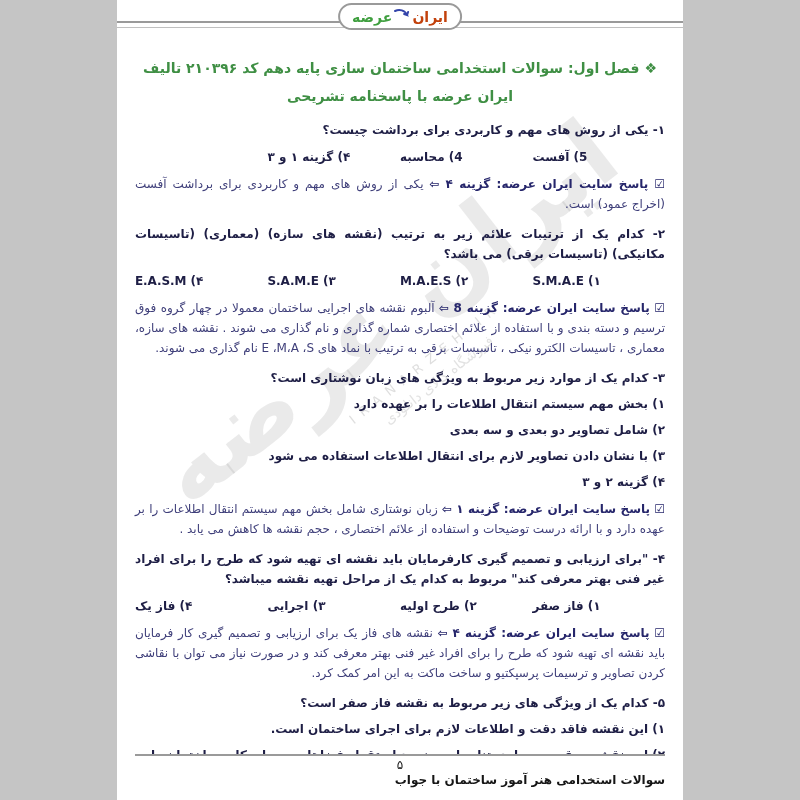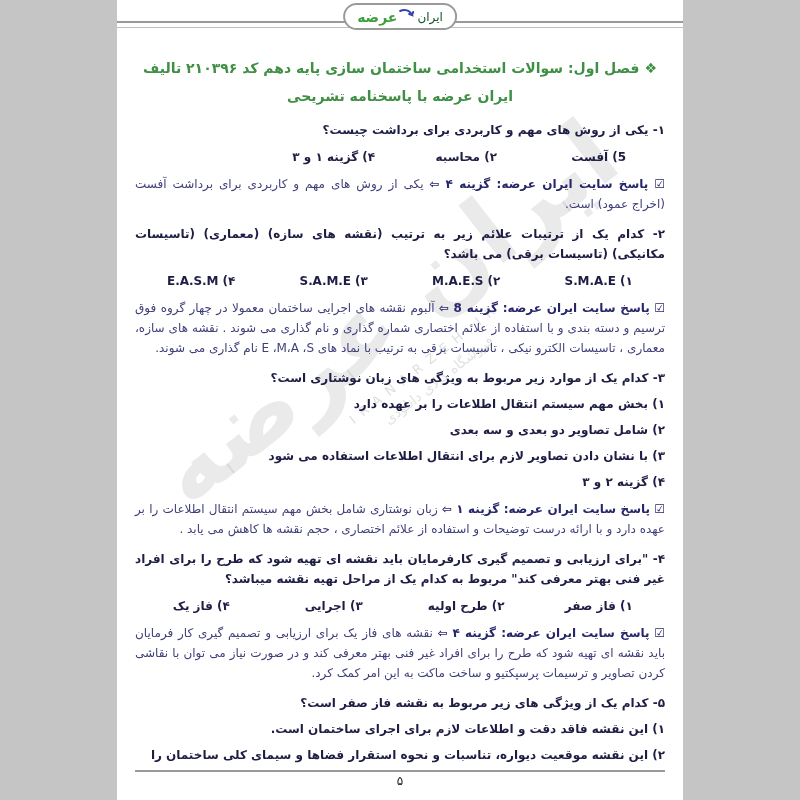--- a/index.html
+++ b/index.html
@@ -22,41 +22,41 @@
   .header-rule{
     position:absolute;top:21px;left:0;right:0;height:4px;
     border-top:2px solid #9a9a9a;border-bottom:1px solid #c0c0c0;
   }
   .logo{
     position:absolute;top:3px;left:50%;transform:translateX(-50%);
     background:#fff;border:2px solid #9a9a9a;border-radius:14px;
     padding:2px 12px;display:flex;align-items:center;gap:1px;
     direction:rtl;white-space:nowrap;
   }
-  .logo-first{color:#14532d;font-weight:normal;font-size:12px;}
+  .logo-first{color:#c2410c;font-weight:bold;font-size:14px;}
   .logo-second{color:#3f9f3f;font-weight:bold;font-size:14px;}
   .logo-arrow{display:inline-block;margin:0 1px;}
   
   .doc-title{
     position:relative;z-index:2;
     color:#3f8f44;font-weight:bold;font-size:14px;
     text-align:center;line-height:28px;
     margin:10px 20px 4px;
   }
   
   .content{position:relative;z-index:2;padding:0 18px;font-size:12px;letter-spacing:-0.1px;}
   .q-text{
     font-weight:bold;color:#1e1e45;
     text-align:justify;line-height:20px;margin:10px 0 0;
   }
   .options-row{
     display:grid;grid-template-columns:repeat(4,1fr);
     font-weight:bold;color:#1e1e45;line-height:20px;margin:7px 0 0;
   }
-  .options-row span{text-align:center;}
+  .options-row span{text-align:left;}
   .options-col p{
     font-weight:bold;color:#1e1e45;line-height:20px;margin:6px 0 0;
     text-align:right;
   }
   .answer{
     color:#3f3f7a;line-height:20px;margin:7px 0 0;text-align:justify;
   }
   .answer .check,.answer .arrow{color:#26266b;font-weight:bold;}
   .answer b{color:#26266b;}
   
@@ -116,21 +116,21 @@
   <div class="doc-title">
     <div>❖ فصل اول: سوالات استخدامی ساختمان سازی پایه دهم کد ۲۱۰۳۹۶ تالیف</div>
     <div>ایران عرضه با پاسخنامه تشریحی</div>
   </div>
 
   <div class="content">
 
     <p class="q-text">۱- یکی از روش های مهم و کاربردی برای برداشت چیست؟</p>
     <div class="options-row">
       <span>5) آفست</span>
-      <span>۲) محاسبه</span>
+      <span>4) محاسبه</span>
       <span>۴) گزینه ۱ و ۳</span>
     </div>
     <p class="answer">
       <span class="check">☑</span>
       <b>پاسخ سایت ایران عرضه: گزینه ۴</b>
       <span class="arrow">⇦</span>
       <span>یکی از روش های مهم و کاربردی برای برداشت آفست (اخراج عمود) است.</span>
     </p>
 
     <p class="q-text">۲- کدام یک از ترتیبات علائم زیر به ترتیب (نقشه های سازه) (معماری) (تاسیسات مکانیکی) (تاسیسات برقی) می باشد؟</p>
@@ -181,16 +181,17 @@
       <p>۲) این نقشه موقعیت دیواره، تناسبات و نحوه استقرار فضاها و سیمای کلی ساختمان را نشان میدهد.</p>
       <p>۳) برای ارزیابی و تصمیم گیری کار فرمایان باید نقشه ای تهیه شود که طرح را برای افراد غیر فنی بهتر معرفی کند.</p>
     </div>
 
   </div>
 
   <div class="footer">
     <div class="footer-rule"></div>
     <div class="page-num">۵</div>
     <div class="footer-row">
+      <span>سوالات استخدامی هنر آموز ساختمان با جواب</span>
     </div>
   </div>
 
 </div>
 
 </body></html>

